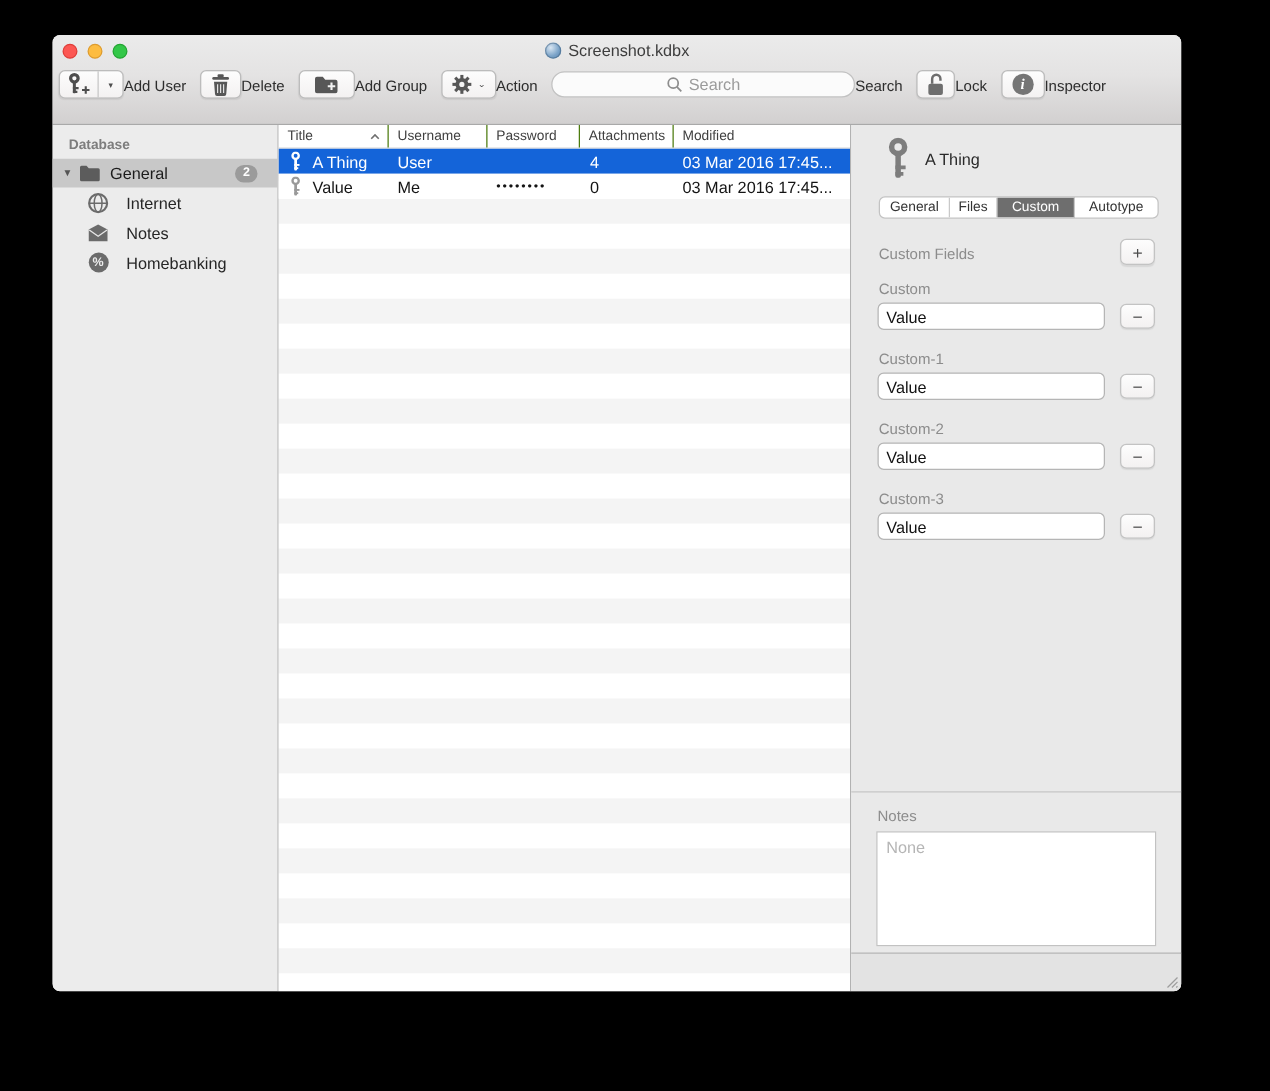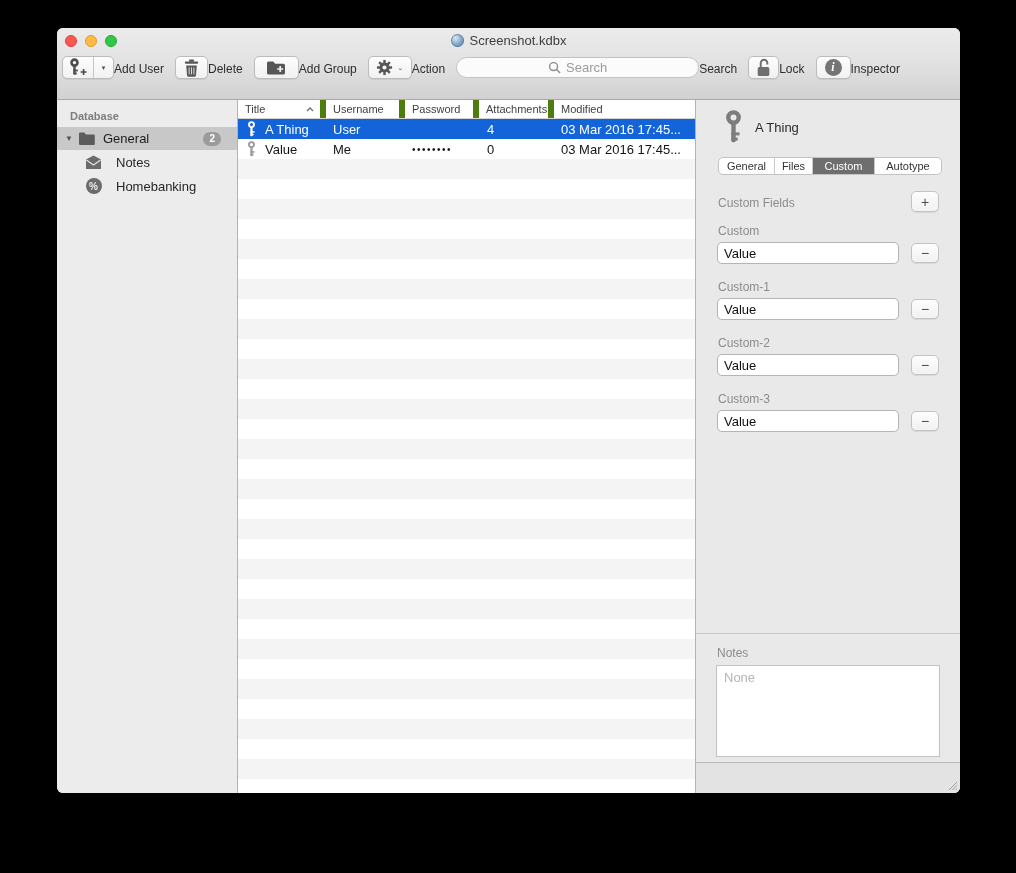--- a/index.html
+++ b/index.html
@@ -3,21 +3,21 @@
 <meta charset="utf-8">
 <style>
   html,body { margin:0; padding:0; }
   body {
     width:1016px; height:873px; background:#000;
     font-family:"Liberation Sans","DejaVu Sans",sans-serif;
     position:relative; overflow:hidden;
     -webkit-font-smoothing:antialiased;
   }
   .window {
-    position:absolute; left:57px; top:28px; width:903px; height:765px;
+    position:absolute; left:42px; top:28px; width:903px; height:765px;
     border-radius:6px; overflow:hidden; background:#ececec;
     box-shadow:0 20px 45px rgba(0,0,0,.6);
   }
   
   .chrome {
     height:72px; box-sizing:border-box;
     background:linear-gradient(#ebebeb,#e4e3e3 45%,#d2d0d0);
     border-bottom:1px solid #a9a9a9;
   }
   .titlebar { height:25px; position:relative; }
@@ -92,21 +92,21 @@
     width:16px; height:16px; border-radius:50%; background:#6b6b6b; color:#ececec;
     font-size:10px; font-weight:bold; display:flex; align-items:center; justify-content:center;
   }
   .sb-label { font-size:13px; color:#262626; }
 
   
   .main { width:457px; display:flex; flex-direction:column; background:#fff; border-right:1px solid #b2b2b2; }
   .thead { height:19px; display:flex; background:#fff; border-bottom:1px solid #d4d4d4; box-sizing:border-box; }
   .th {
     display:flex; align-items:center; padding-left:7px; box-sizing:border-box;
-    font-size:11px; color:#3f3f3f; border-right:6px solid #4d7c0f; white-space:nowrap; overflow:hidden;
+    font-size:11px; color:#3f3f3f; border-right:1px solid #4d7c0f; white-space:nowrap; overflow:hidden;
   }
   .th-title { width:88px; justify-content:space-between; padding-right:6px; }
   .th-user  { width:79px; }
   .th-pass  { width:74px; }
   .th-att   { width:75px; }
   .th-mod   { flex:1; border-right:none; }
   .tbody {
     flex:1;
     background-image:repeating-linear-gradient(to bottom,#f4f4f4 0 20px,#ffffff 20px 40px);
     background-position:0 40px;
@@ -288,20 +288,30 @@
           <svg width="17" height="15" viewBox="0 0 17 15">
             <path d="M1 2.8 a1.2 1.2 0 0 1 1.2 -1.2 h4 l1.8 2 h7.6 a1.2 1.2 0 0 1 1.2 1.2 v8 a1.2 1.2 0 0 1 -1.2 1.2 h-13.4 a1.2 1.2 0 0 1 -1.2 -1.2 z" fill="#5c5c5c"></path>
           </svg>
         </span>
         <span class="sb-group-label">General</span>
         <span class="sb-badge">2</span>
       </div>
 
 
 
+      <div class="sb-item">
+        <span class="sb-icon">
+          <svg width="17" height="17" viewBox="0 0 17 17">
+            <circle cx="8.5" cy="8.5" r="7.2" fill="none" stroke="#6b6b6b" stroke-width="1.7"></circle>
+            <ellipse cx="8.5" cy="8.5" rx="3.1" ry="7.2" fill="none" stroke="#6b6b6b" stroke-width="1.2"></ellipse>
+            <path d="M1.4 8.5 h14.2" stroke="#6b6b6b" stroke-width="1.2"></path>
+          </svg>
+        </span>
+        <span class="sb-label">Internet</span>
+      </div>
 
       <div class="sb-item">
         <span class="sb-icon">
           <svg width="17" height="15" viewBox="0 0 17 15">
             <path d="M1 4.6 L8.5 0.6 L16 4.6 V14 H1 Z" fill="#6b6b6b"></path>
             <path d="M1.4 5 L8.5 10 L15.6 5" stroke="#e6e6e6" stroke-width="1.1" fill="none"></path>
           </svg>
         </span>
         <span class="sb-label">Notes</span>
       </div>

